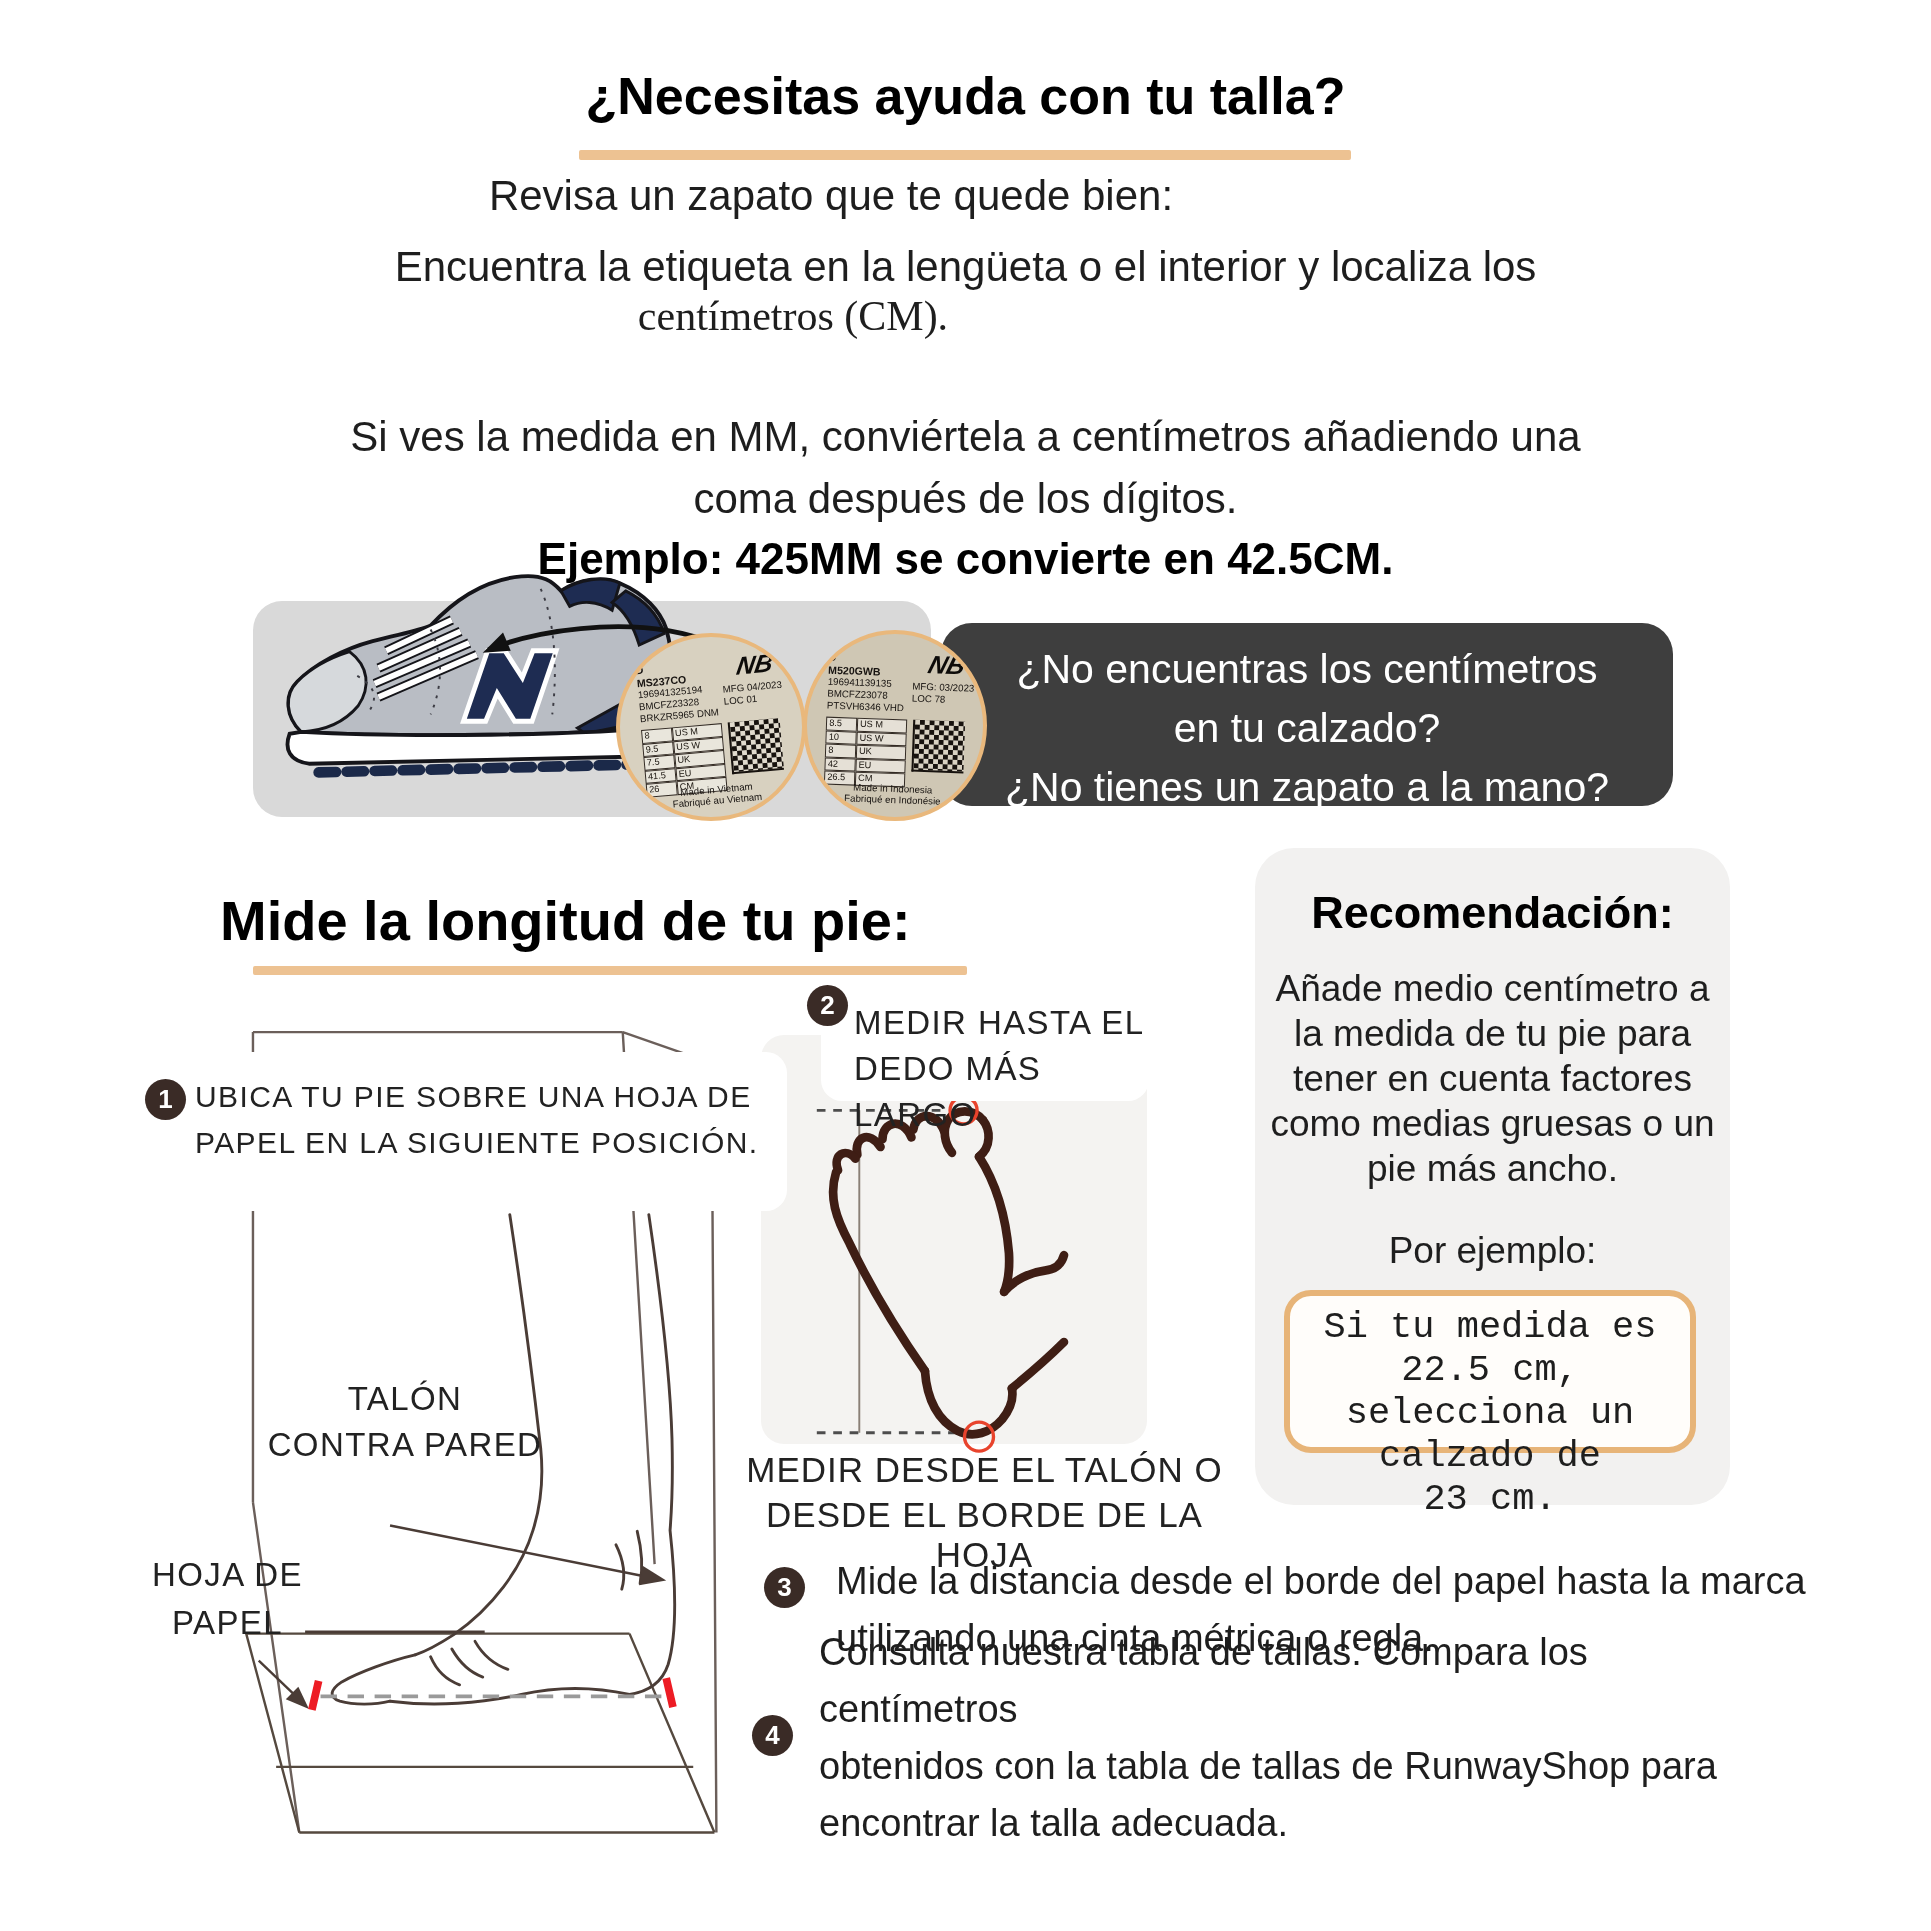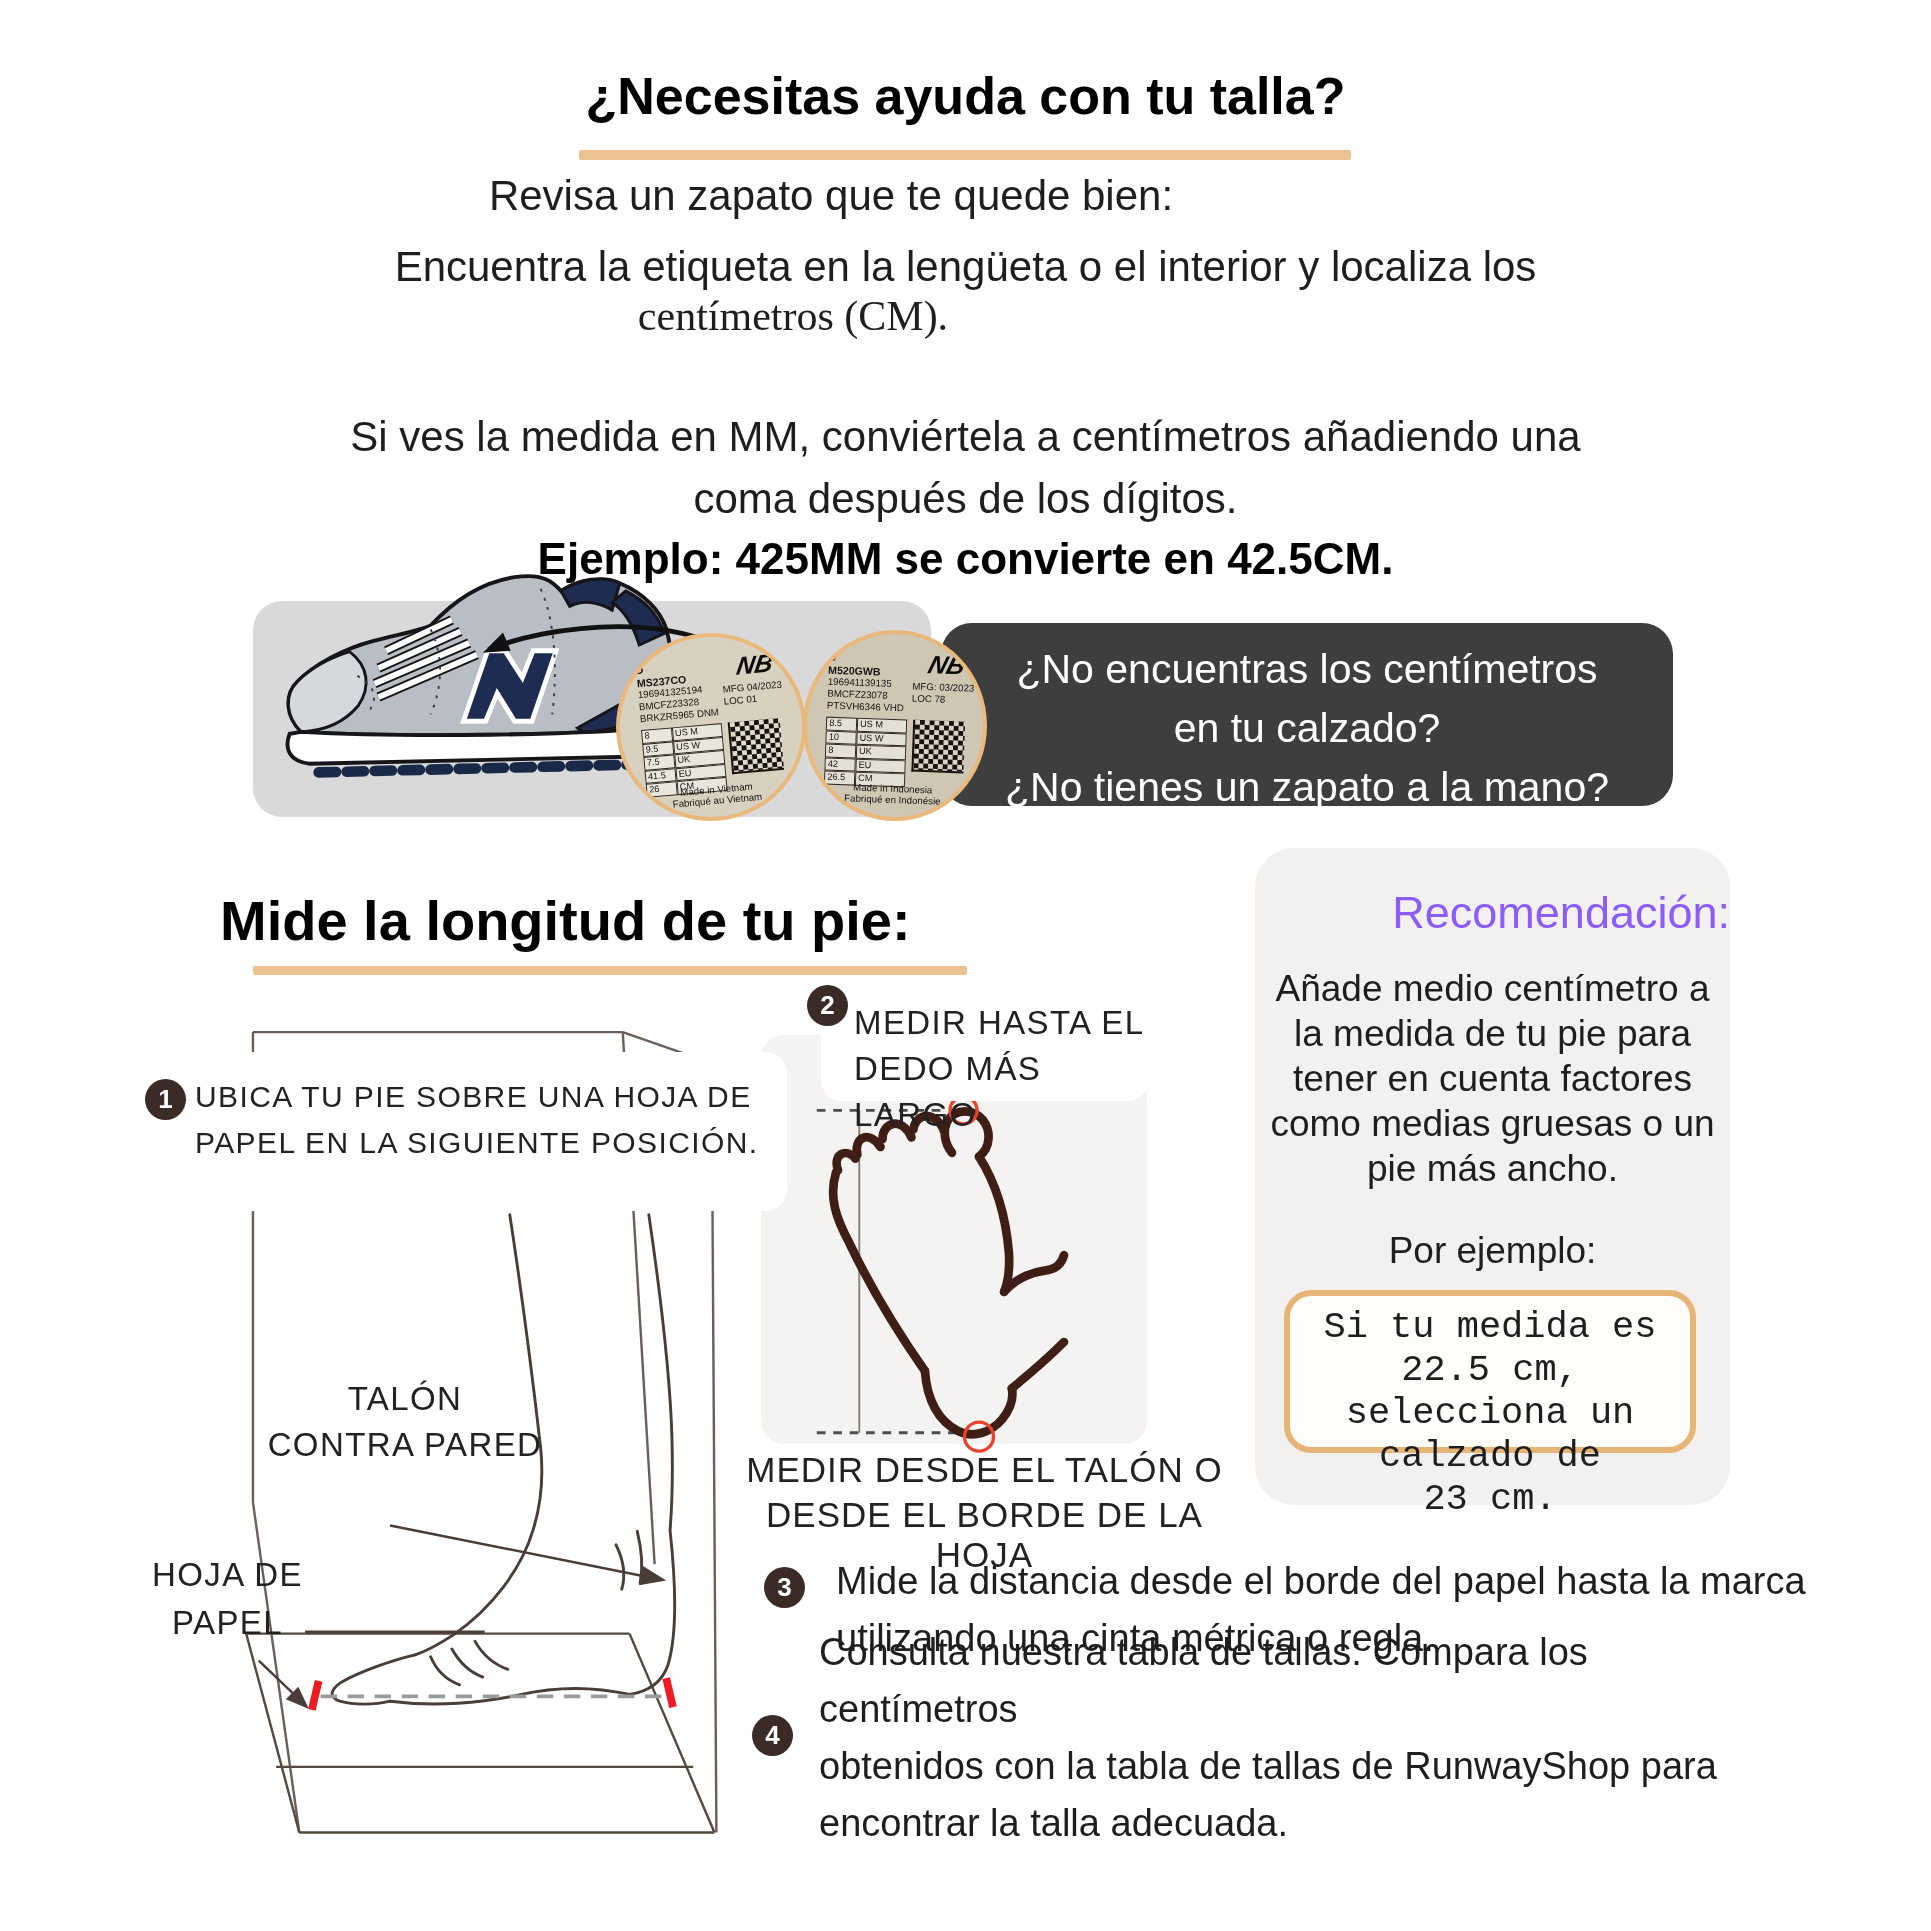--- a/index.html
+++ b/index.html
@@ -14,21 +14,21 @@
   .rule{height:9.7px;background:#edc292;border-radius:1.9px;}
   .panel-shoe{background:#d9d9d9;border-radius:29px;}
   .darkbox{background:#3e3e3e;border-radius:31px;color:#fff;}
   .darkline{font-size:41px;line-height:59px;color:#fff;text-align:center;}
   .ucase{letter-spacing:1.4px;color:#222;}
   .badge{background:#3a2b26;color:#fff;border-radius:50%;width:41px;height:41px;
          display:flex;align-items:center;justify-content:center;font-size:26px;font-weight:bold;}
   .whitebox{background:#fff;border-radius:21px;}
   .solepanel{background:#f4f3f1;border-radius:23px;}
   .recom{background:#f2f1f0;border-radius:39px;}
-  .recomtitle{font-size:45px;font-weight:normal;color:#8b5cf6;text-align:right;}
+  .recomtitle{font-size:45px;font-weight:bold;color:#000000;text-align:center;}
   .recomline{font-size:37px;line-height:45px;text-align:center;color:#1e1e1e;}
   .exbox{background:#fffdfa;border:6.8px solid #e7b478;border-radius:27px;font-family:Liberation Mono, monospace;}
   .steptext{font-size:38px;line-height:57px;color:#1e1e1e;}
   .caption{font-size:35px;letter-spacing:1px;color:#222;text-align:center;}
   
   .tag{border-radius:50%;border:4.8px solid #e9b87c;overflow:hidden;}
   .tag-inner{position:absolute;left:0;top:0;width:100%;height:100%;}
   .tinytxt{font-size:9.7px;line-height:12px;color:#171310;}
   .tinyhdr{font-size:10.6px;font-weight:bold;color:#171310;line-height:12.6px;}
   .srow{display:flex;}

